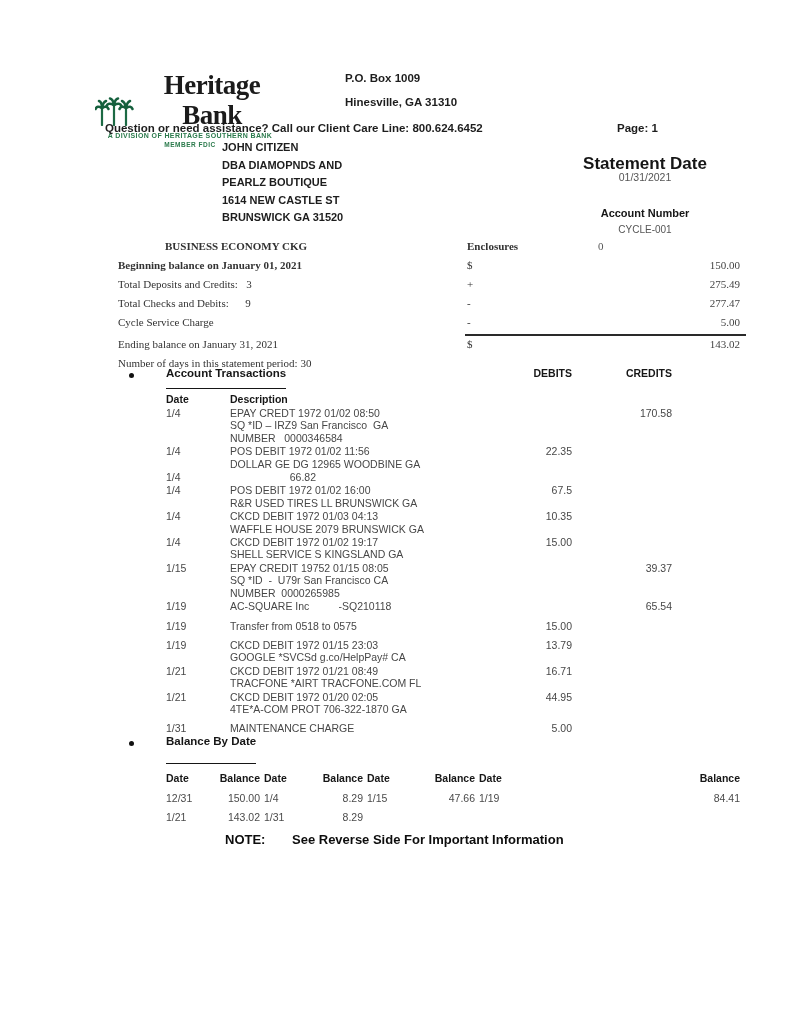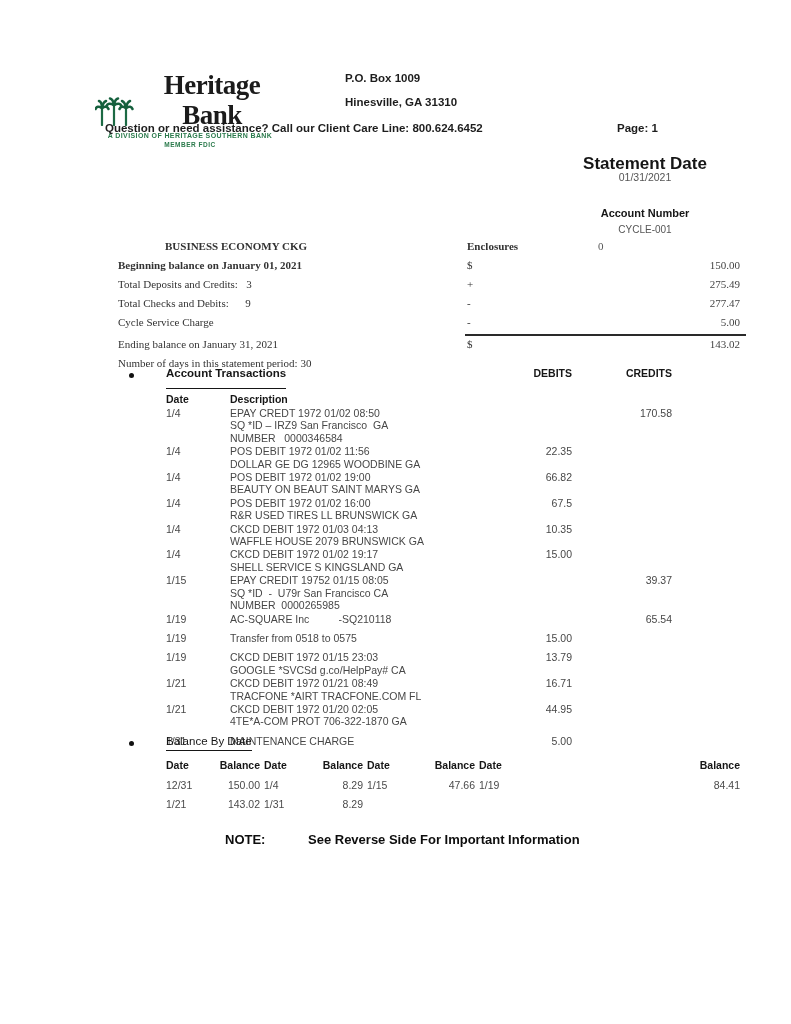--- a/index.html
+++ b/index.html
@@ -54,33 +54,33 @@
   .t-date  { width:64px; }
   .t-desc  { width:256px; white-space:pre-wrap; }
   .t-debit { width:86px; text-align:right; }
   .t-credit{ width:100px; text-align:right; }
   .hdr-debit { width:86px; text-align:right; }
   .hdr-credit{ width:100px; text-align:right; }
 
   
   .balance { position:absolute; left:0; top:735px; width:791px; }
   .bal-title { margin-left:166px; font-size:11.5px; }
-  .bal-title span { display:inline-block; font-weight:normal; color:#161616; border-bottom:1.7px solid #161616; padding-bottom:3px; }
+  .bal-title span { display:inline-block; font-weight:bold; color:#161616; border-bottom:1.7px solid #161616; padding-bottom:16px; }
   .bal-table { margin-left:166px; margin-top:5px; font-size:10.5px; }
   .b-row { display:flex; line-height:19.5px; color:#4a4a4a; }
   .b-row.hdr { font-weight:bold; color:#161616; }
   .b-date { width:45px; text-align:left; }
   .b-bal  { text-align:right; }
   .b-bal.w1 { width:49px; } .b-bal.w2 { width:54px; } .b-bal.w3 { width:63px; } .b-bal.w4 { width:216px; }
   .b-date.g { margin-left:4px; }
 
   
   .note { position:absolute; left:0; top:832px; width:791px; font-size:13px; font-weight:bold; color:#0d0d0d; }
   .note-label { position:absolute; left:225px; }
-  .note-text  { position:absolute; left:308px; }
+  .note-text  { position:absolute; left:292px; }
 </style>
 </head>
 <body>
 
 <div class="page">
 
   <div class="logo-block">
     <div class="logo-row">
       <span>
         <svg width="40" height="30" viewBox="0 0 40 30" fill="none">
@@ -112,20 +112,27 @@
   </div>
 
   <div class="po-block">
     <div>P.O. Box 1009</div>
     <div>Hinesville, GA 31310</div>
   </div>
 
   <div class="assistance">Question or need assistance? Call our Client Care Line: 800.624.6452</div>
   <div class="page-label">Page: 1</div>
 
+  <div class="recipient" id="recipient">
+      <div>JOHN CITIZEN</div>
+      <div>DBA DIAMOPNDS AND</div>
+      <div>PEARLZ BOUTIQUE</div>
+      <div>1614 NEW CASTLE ST</div>
+      <div>BRUNSWICK GA 31520</div>
+    </div>
 
   <div class="stmt-date-label">Statement Date</div>
   <div class="stmt-date-value">01/31/2021</div>
   <div class="acct-label">Account Number</div>
   <div class="acct-value">CYCLE-001</div>
 
   <div class="summary">
     <div class="srow">
       <span class="lbl indent b">BUSINESS ECONOMY CKG</span>
       <span class="sym b">Enclosures</span>
@@ -183,21 +190,20 @@
           <div class="t-credit">170.58</div>
         </div>
         <div class="t-row">
           <div class="t-date">1/4</div>
           <div class="t-desc"><div>POS DEBIT 1972 01/02 11:56</div><div>DOLLAR GE DG 12965 WOODBINE GA</div></div>
           <div class="t-debit">22.35</div>
           <div class="t-credit"></div>
         </div>
         <div class="t-row">
           <div class="t-date">1/4</div>
-          <div class="t-desc"><div>POS DEBIT 1972 01/02 19:00</div><div>BEAUTY ON BEAUT SAINT MARYS GA</div></div>
           <div class="t-debit">66.82</div>
           <div class="t-credit"></div>
         </div>
         <div class="t-row">
           <div class="t-date">1/4</div>
           <div class="t-desc"><div>POS DEBIT 1972 01/02 16:00</div><div>R&amp;R USED TIRES LL BRUNSWICK GA</div></div>
           <div class="t-debit">67.5</div>
           <div class="t-credit"></div>
         </div>
         <div class="t-row">

